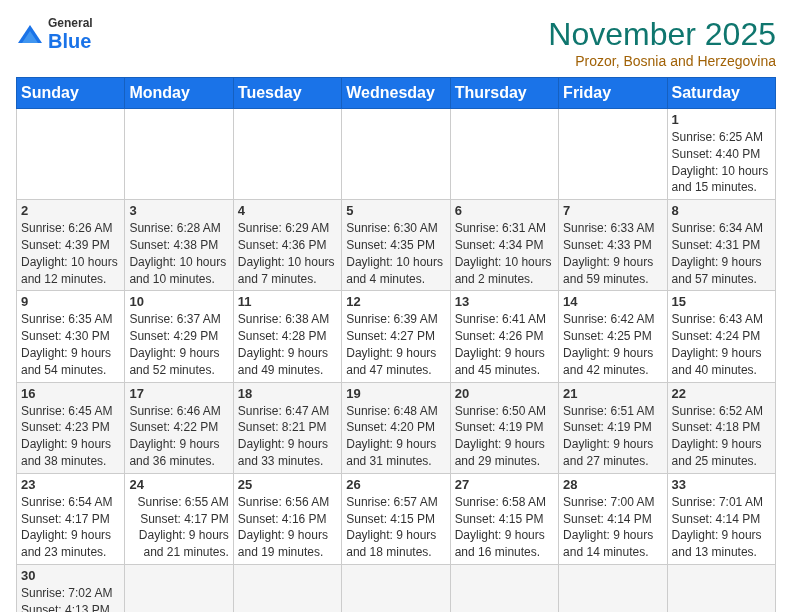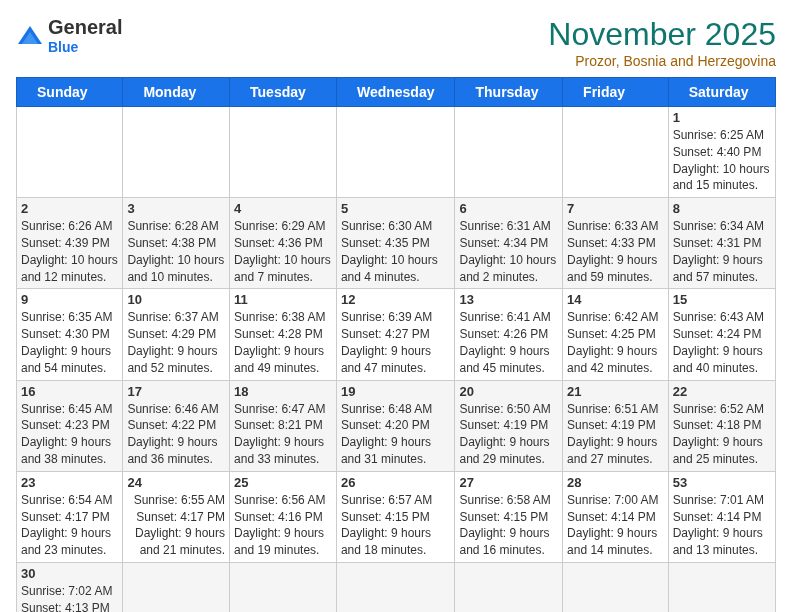--- a/index.html
+++ b/index.html
@@ -38,23 +38,23 @@
       color: #a16207;
     }
     .calendar {
       width: 100%;
       border-collapse: collapse;
       border: 1px solid #ccc;
     }
     .calendar th {
       background-color: #1a73e8;
       color: #fff;
-      font-size: 14px;
+      font-size: 16px;
       font-weight: bold;
-      padding: 6px 20px;
+      padding: 6px 4px;
       text-align: left;
       border: 1px solid #1560c0;
     }
     .calendar td {
       border: 1px solid #ccc;
       vertical-align: top;
       padding: 3px 4px;
       width: 108px;
       height: 80px;
       font-size: 10px;
@@ -82,22 +82,22 @@
 </head>
 <body>
 
 <div class="header">
   <div class="logo">
     <svg class="logo-blue-shape" viewBox="0 0 28 24" xmlns="http://www.w3.org/2000/svg">
       <polygon points="14,2 26,20 2,20" fill="#1a73e8"></polygon>
       <polygon points="14,8 22,20 6,20" fill="#5aabf5" opacity="0.6"></polygon>
     </svg>
     <div>
-      <div style="font-size:20px;font-weight:bold;color:#333;">General</div>
-      <div style="font-size:14px;font-weight:bold;color:#1a73e8;">Blue</div>
+      <div style="font-size:12px;font-weight:bold;color:#333;">General</div>
+      <div style="font-size:20px;font-weight:bold;color:#1a73e8;">Blue</div>
     </div>
   </div>
   <div class="title-block">
     <div class="month-title">November 2025</div>
     <div class="subtitle">Prozor, Bosnia and Herzegovina</div>
   </div>
 </div>
 
 <table class="calendar">
   <thead>
@@ -317,21 +317,21 @@
 and 16 minutes.</div>
         </td>
         <td>
           <span class="day-number">28</span>
           <div class="cell-info" style="white-space: pre-line;">Sunrise: 7:00 AM
 Sunset: 4:14 PM
 Daylight: 9 hours
 and 14 minutes.</div>
         </td>
         <td>
-          <span class="day-number">53</span>
+          <span class="day-number">33</span>
           <div class="cell-info" style="white-space: pre-line;">Sunrise: 7:01 AM
 Sunset: 4:14 PM
 Daylight: 9 hours
 and 13 minutes.</div>
         </td>
       </tr>
       <tr class="row-shaded">
         <td>
           <span class="day-number">30</span>
           <div class="cell-info" style="white-space: pre-line;">Sunrise: 7:02 AM

